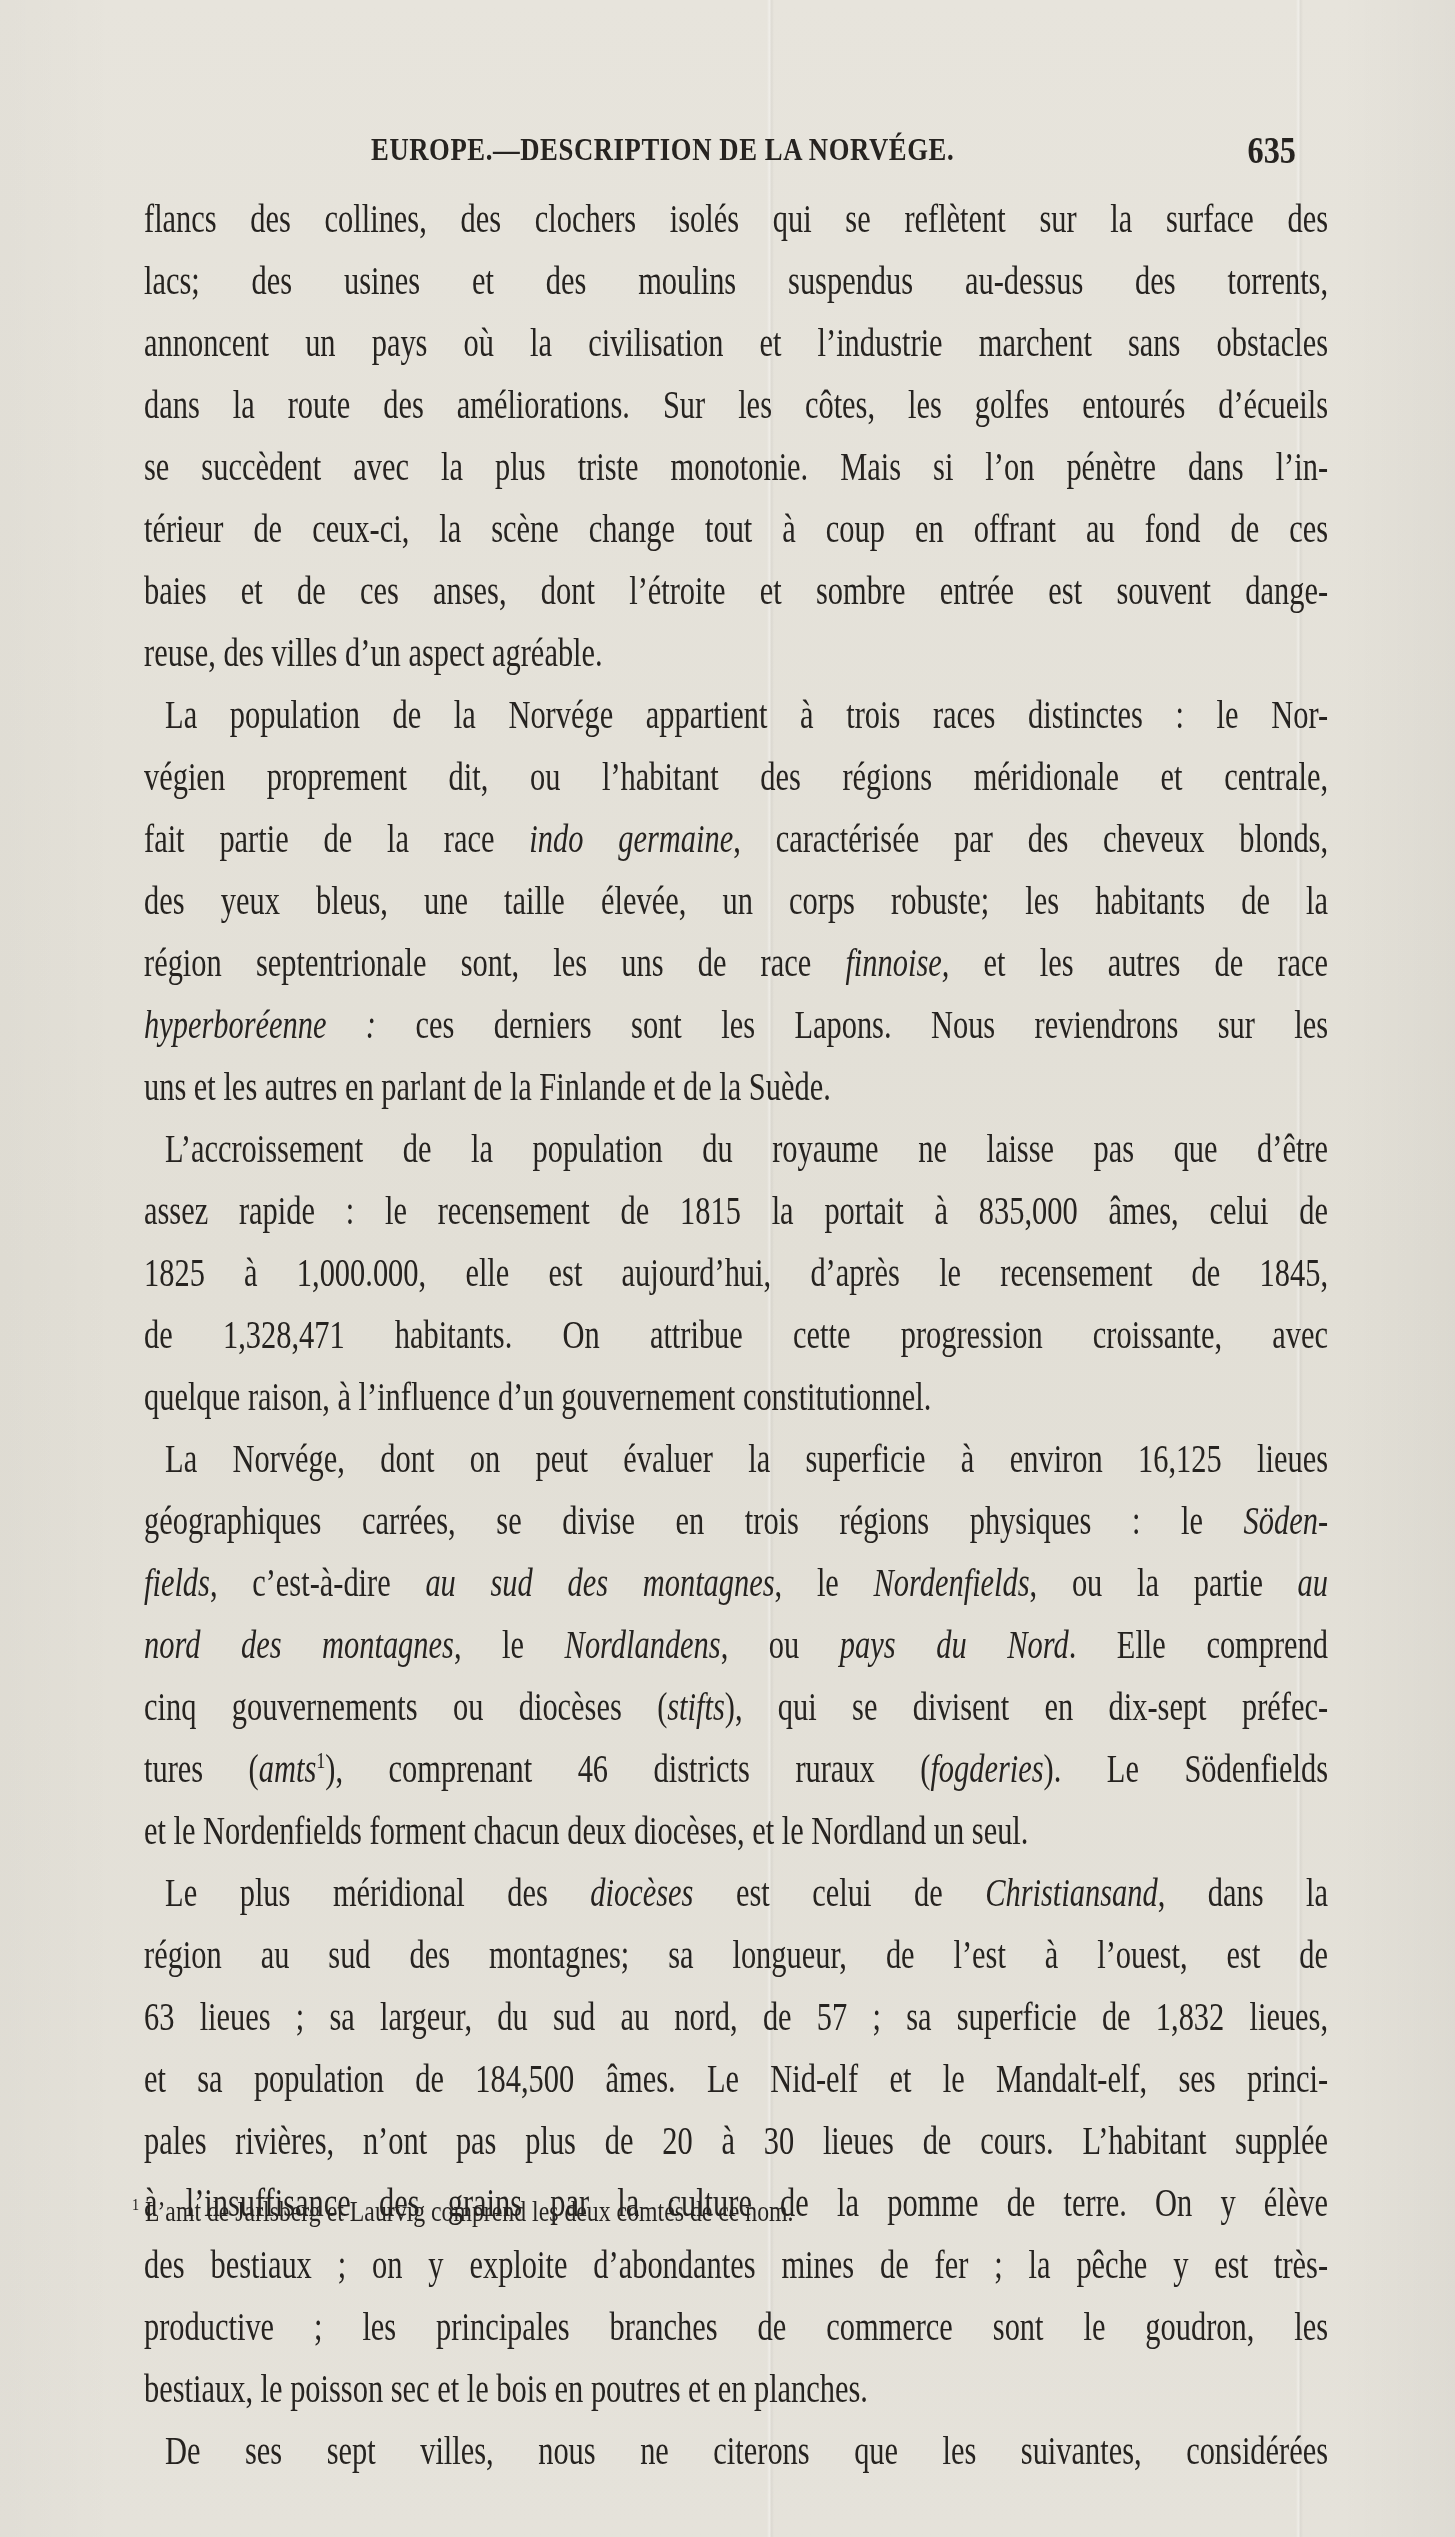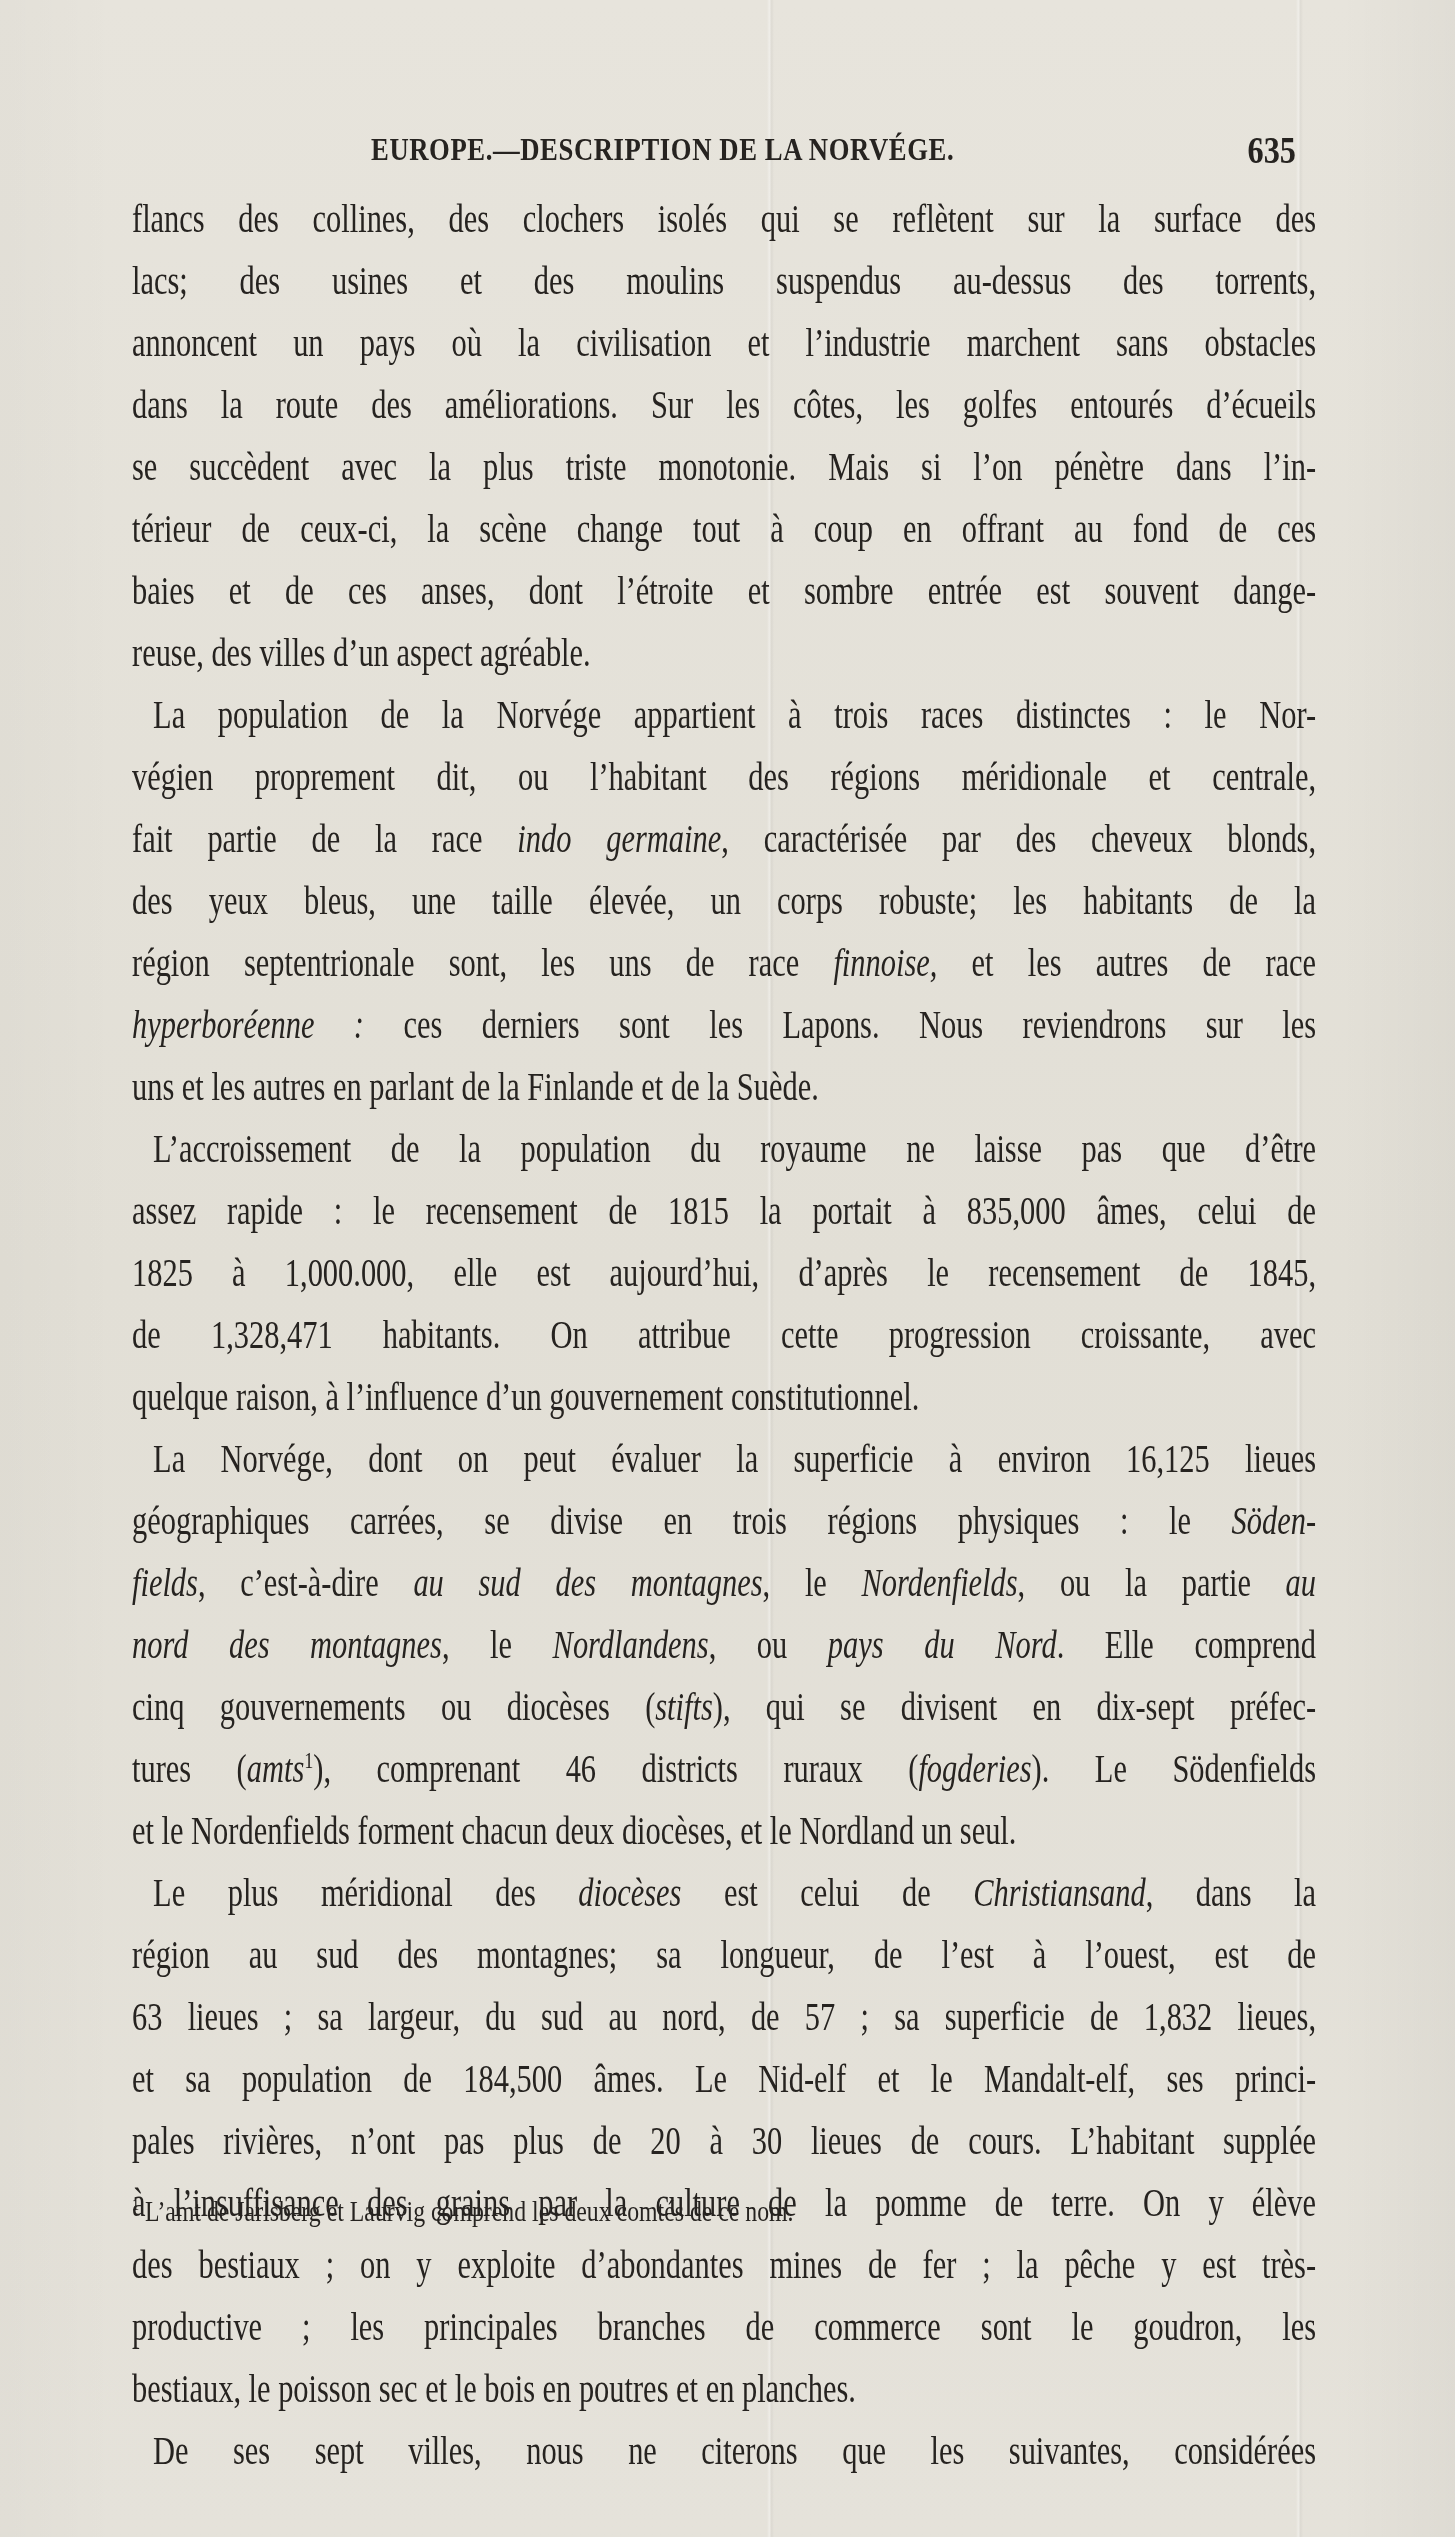--- a/index.html
+++ b/index.html
@@ -31,21 +31,21 @@
       font-size: 31px; letter-spacing: 0.7px; font-weight: bold;
       transform: scaleX(0.86); transform-origin: left top;
       white-space: nowrap;
     }
     .page-number {
       position: absolute; right: 0; top: -4.2px;
       font-size: 38px; font-weight: bold;
       transform: scaleX(0.85); transform-origin: right top;
     }
     .text-block {
-      position: absolute; left: 132px; top: 188px; width: 1184px;
+      position: absolute; left: 144px; top: 188px; width: 1184px;
     }
     .line {
       font-size: 39px;
       height: 62px;
       line-height: 62px;
       white-space: nowrap;
       text-align: justify;
       text-align-last: justify;
       transform: scaleX(0.78);
       transform-origin: left center;

